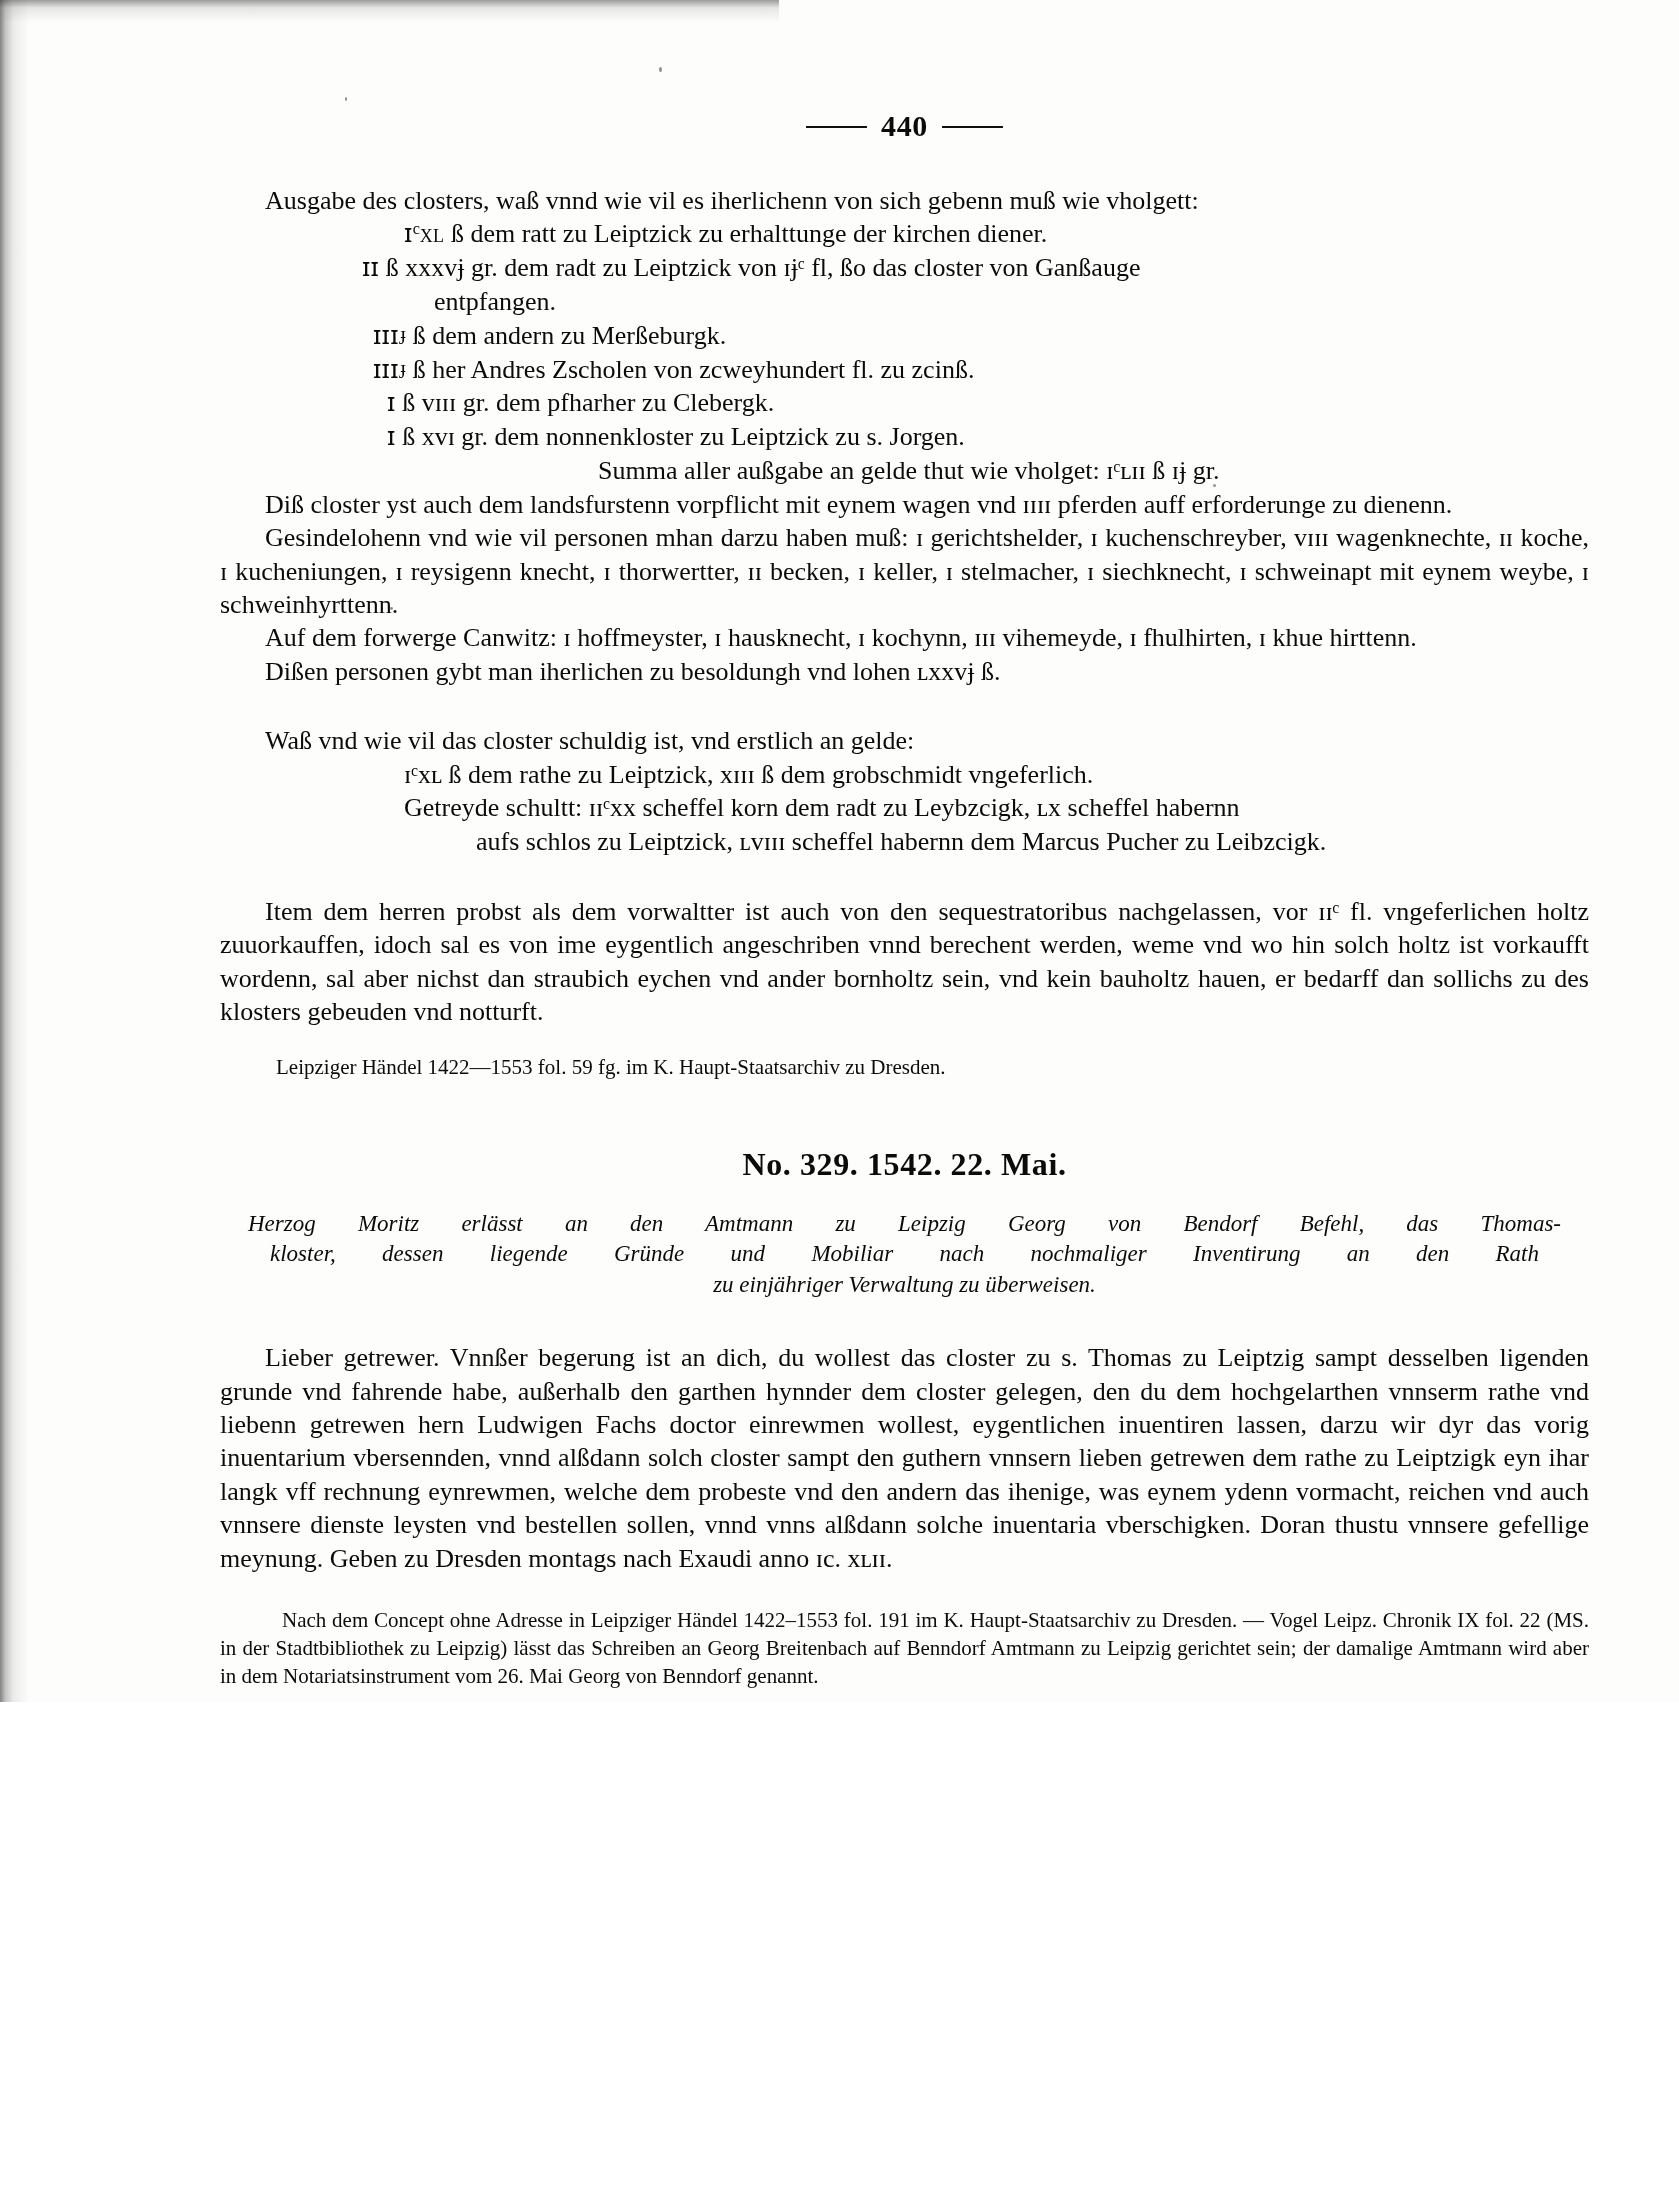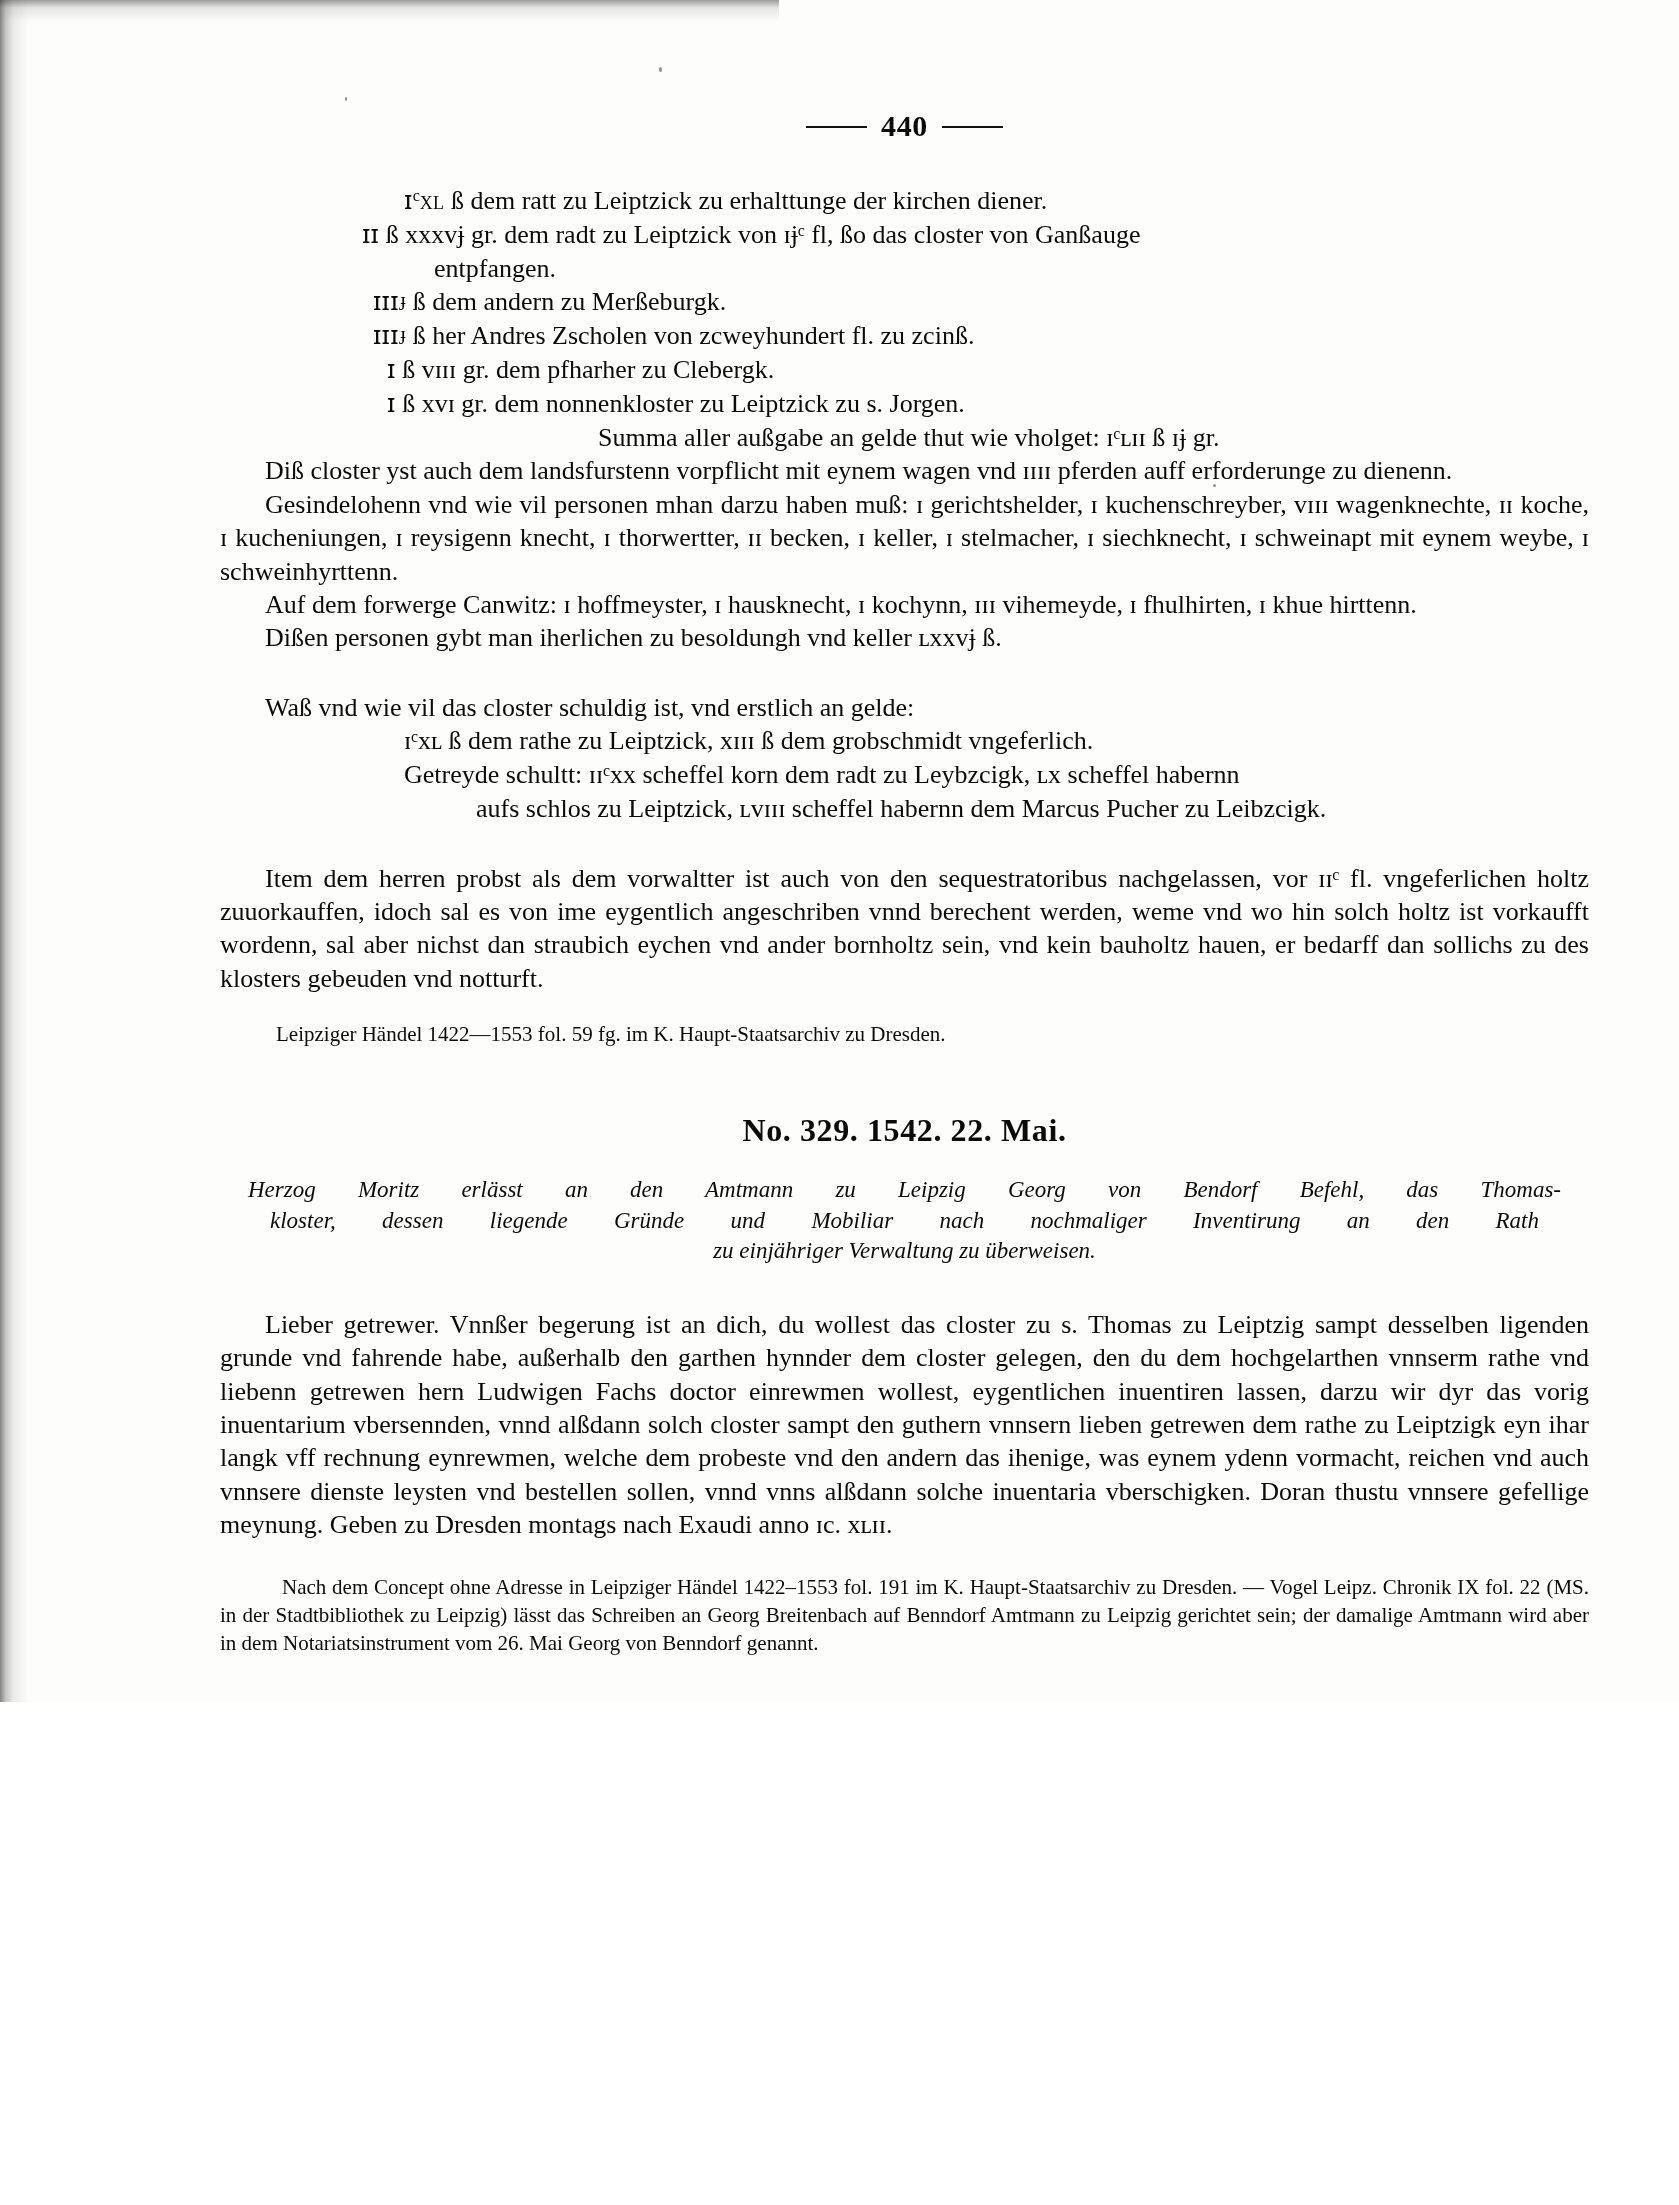--- a/index.html
+++ b/index.html
@@ -178,20 +178,21 @@
   <div class="speck" style="left:29px;top:1870px;width:5px;height:5px;"></div>
   <div class="speck" style="left:136px;top:2170px;width:3.9px;height:3.9px;"></div>
   <div class="speck" style="left:829px;top:2179px;width:3.3px;height:3.3px;"></div>
 
   <div class="content">
 
     <div class="page-head">
       <span class="rule"></span><span>440</span><span class="rule"></span>
     </div>
 
+    <p class="doc indent">Ausgabe des closters, waß vnnd wie vil es iherlichenn von sich gebenn muß wie vholgett:</p>
 
     <div class="entry p1">
       <span class="rn">ɪ</span><sup class="c">c</sup><span class="rn">xl</span><span> ß dem ratt zu Leiptzick zu erhalttunge der kirchen diener.</span>
     </div>
 
     <div class="entry p2">
       <span class="rn">ɪɪ</span><span> ß xxxvɉ gr. dem radt zu Leiptzick von ɪɉᶜ fl, ßo das closter von Ganßauge</span>
       <span class="cont">entpfangen.</span>
     </div>
 
@@ -209,21 +210,21 @@
 
     <div class="entry p4">
       <span class="rn">ɪ</span><span> ß xvɪ gr. dem nonnenkloster zu Leiptzick zu s. Jorgen.</span>
     </div>
 
     <div class="entry summa">Summa aller außgabe an gelde thut wie vholget: ɪᶜʟɪɪ ß ɪɉ gr.</div>
 
     <p class="doc indent">Diß closter yst auch dem landsfurstenn vorpflicht mit eynem wagen vnd ɪɪɪɪ pferden auff erforderunge zu dienenn.</p>
     <p class="doc indent">Gesindelohenn vnd wie vil personen mhan darzu haben muß: ɪ gerichtshelder, ɪ kuchenschreyber, vɪɪɪ wagenknechte, ɪɪ koche, ɪ kucheniungen, ɪ reysigenn knecht, ɪ thorwertter, ɪɪ becken, ɪ keller, ɪ stelmacher, ɪ siechknecht, ɪ schweinapt mit eynem weybe, ɪ schweinhyrttenn.</p>
     <p class="doc indent">Auf dem forwerge Canwitz: ɪ hoffmeyster, ɪ hausknecht, ɪ kochynn, ɪɪɪ vihemeyde, ɪ fhulhirten, ɪ khue hirttenn.</p>
-    <p class="doc indent">Dißen personen gybt man iherlichen zu besoldungh vnd keller ʟxxvɉ ß.</p>
+    <p class="doc indent">Dißen personen gybt man iherlichen zu besoldungh vnd lohen ʟxxvɉ ß.</p>
 
     <p class="doc indent biggap">Waß vnd wie vil das closter schuldig ist, vnd erstlich an gelde:</p>
 
     <div class="entry p1">ɪᶜxʟ ß dem rathe zu Leiptzick, xɪɪɪ ß dem grobschmidt vngeferlich.</div>
     <div class="entry p1">
       <span>Getreyde schultt: ɪɪᶜxx scheffel korn dem radt zu Leybzcigk, ʟx scheffel habernn</span>
       <span class="cont">aufs schlos zu Leiptzick, ʟvɪɪɪ scheffel habernn dem Marcus Pucher zu Leibzcigk.</span>
     </div>
 
     <p class="doc indent biggap">Item dem herren probst als dem vorwaltter ist auch von den sequestratoribus nachgelassen, vor ɪɪᶜ fl. vngeferlichen holtz zuuorkauffen, idoch sal es von ime eygentlich angeschriben vnnd berechent werden, weme vnd wo hin solch holtz ist vorkaufft wordenn, sal aber nichst dan straubich eychen vnd ander bornholtz sein, vnd kein bauholtz hauen, er bedarff dan sollichs zu des klosters gebeuden vnd notturft.</p>

